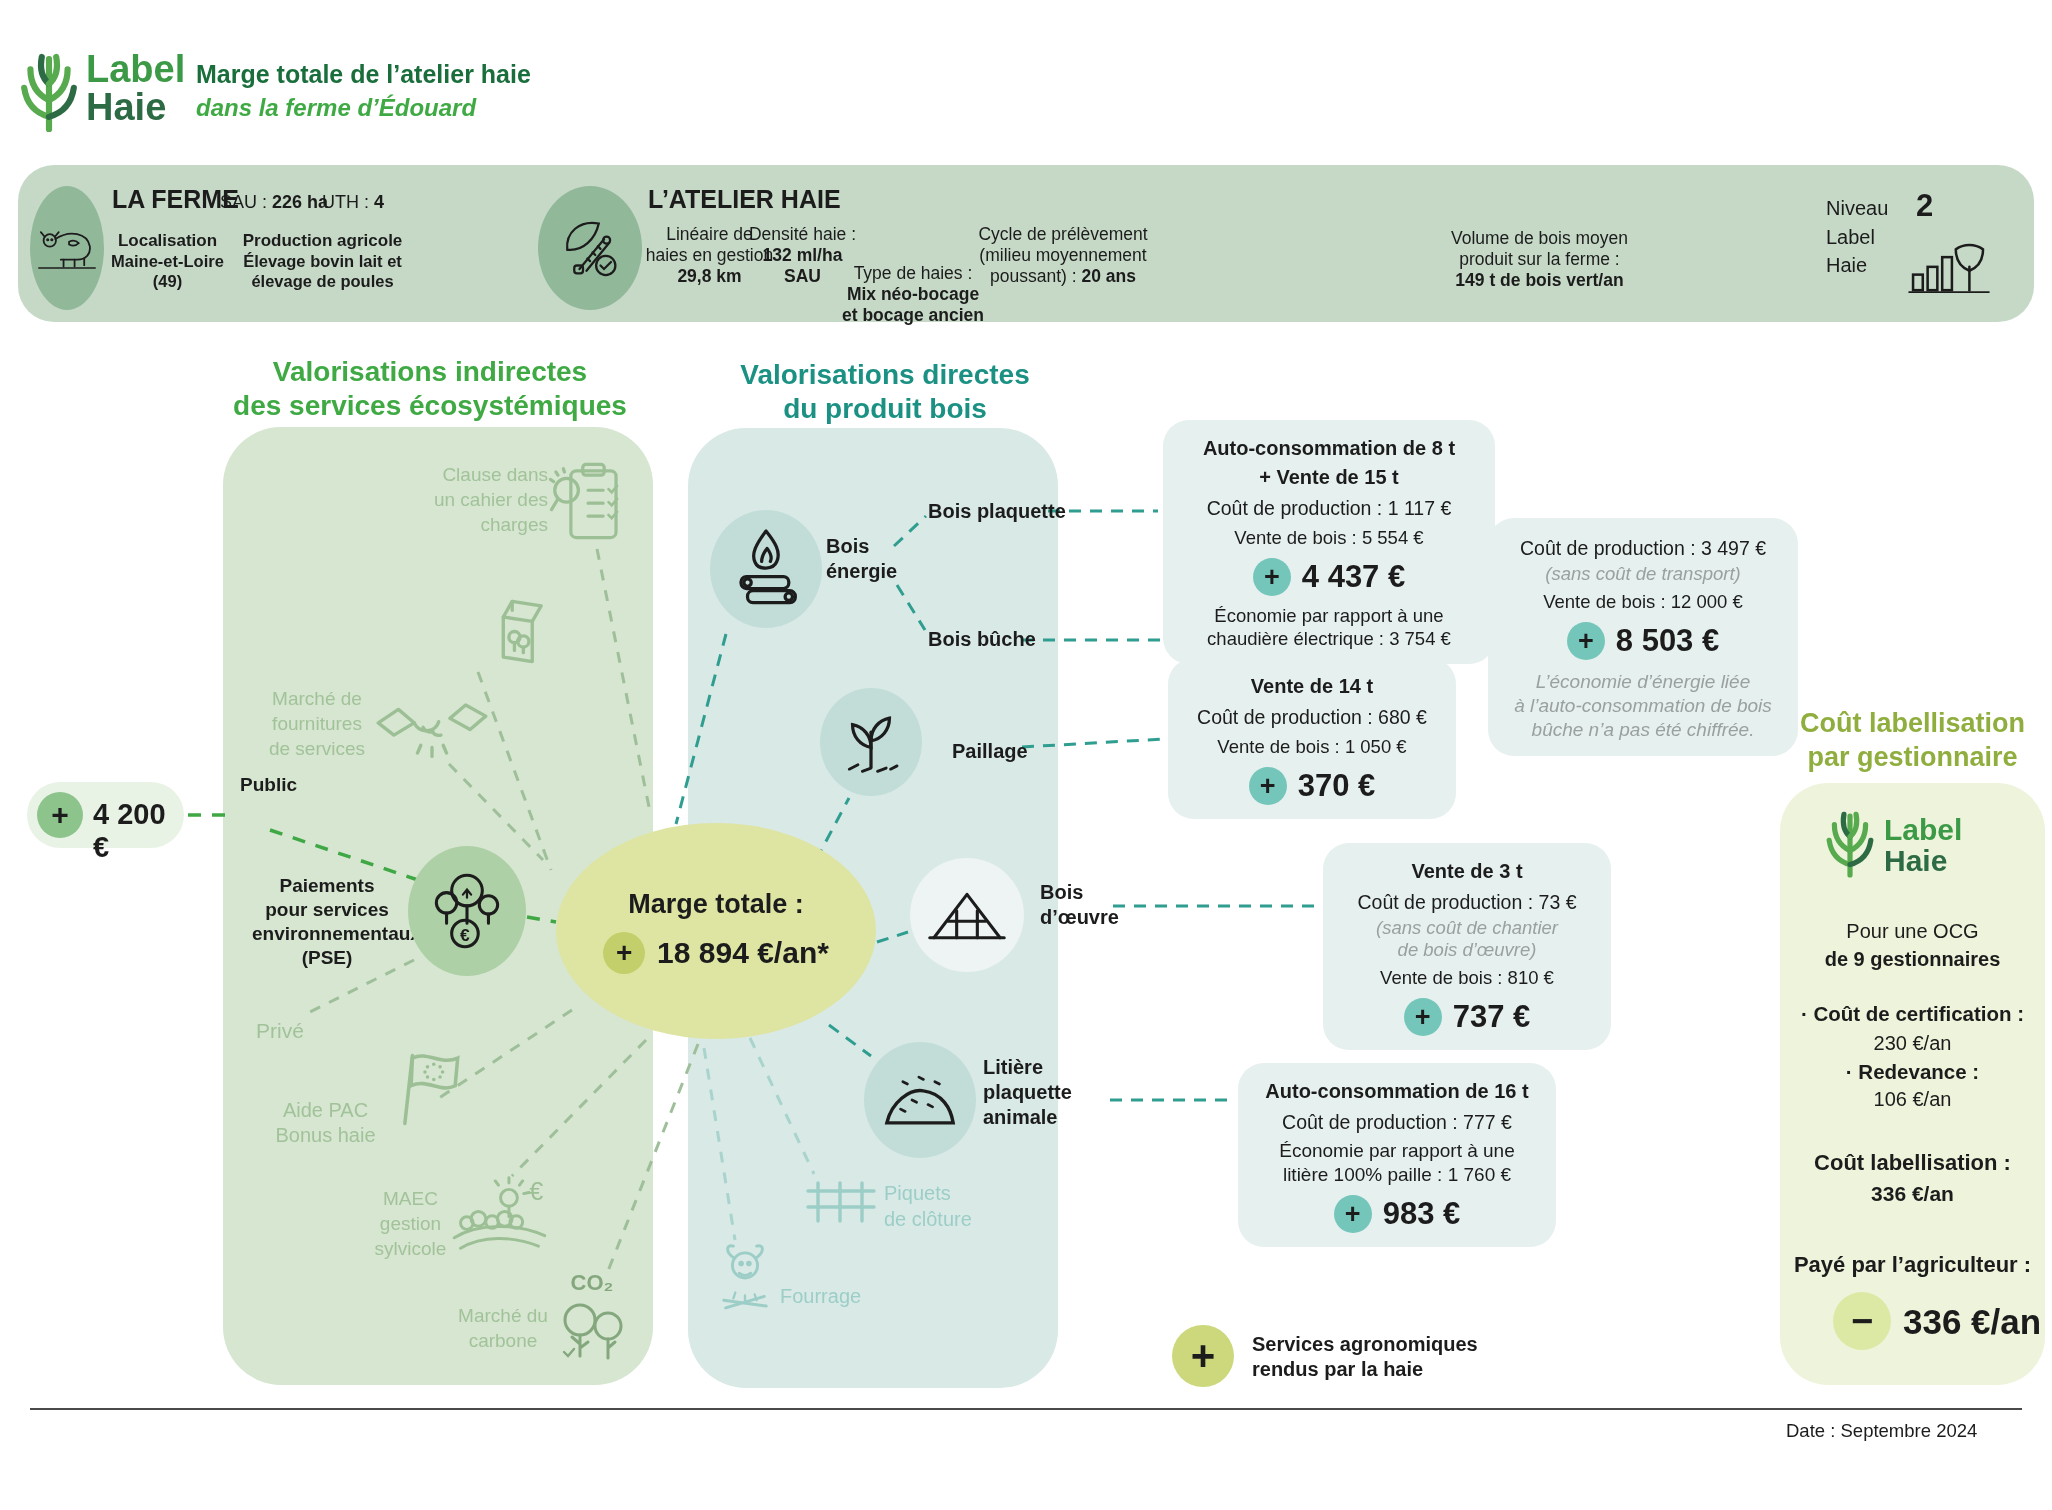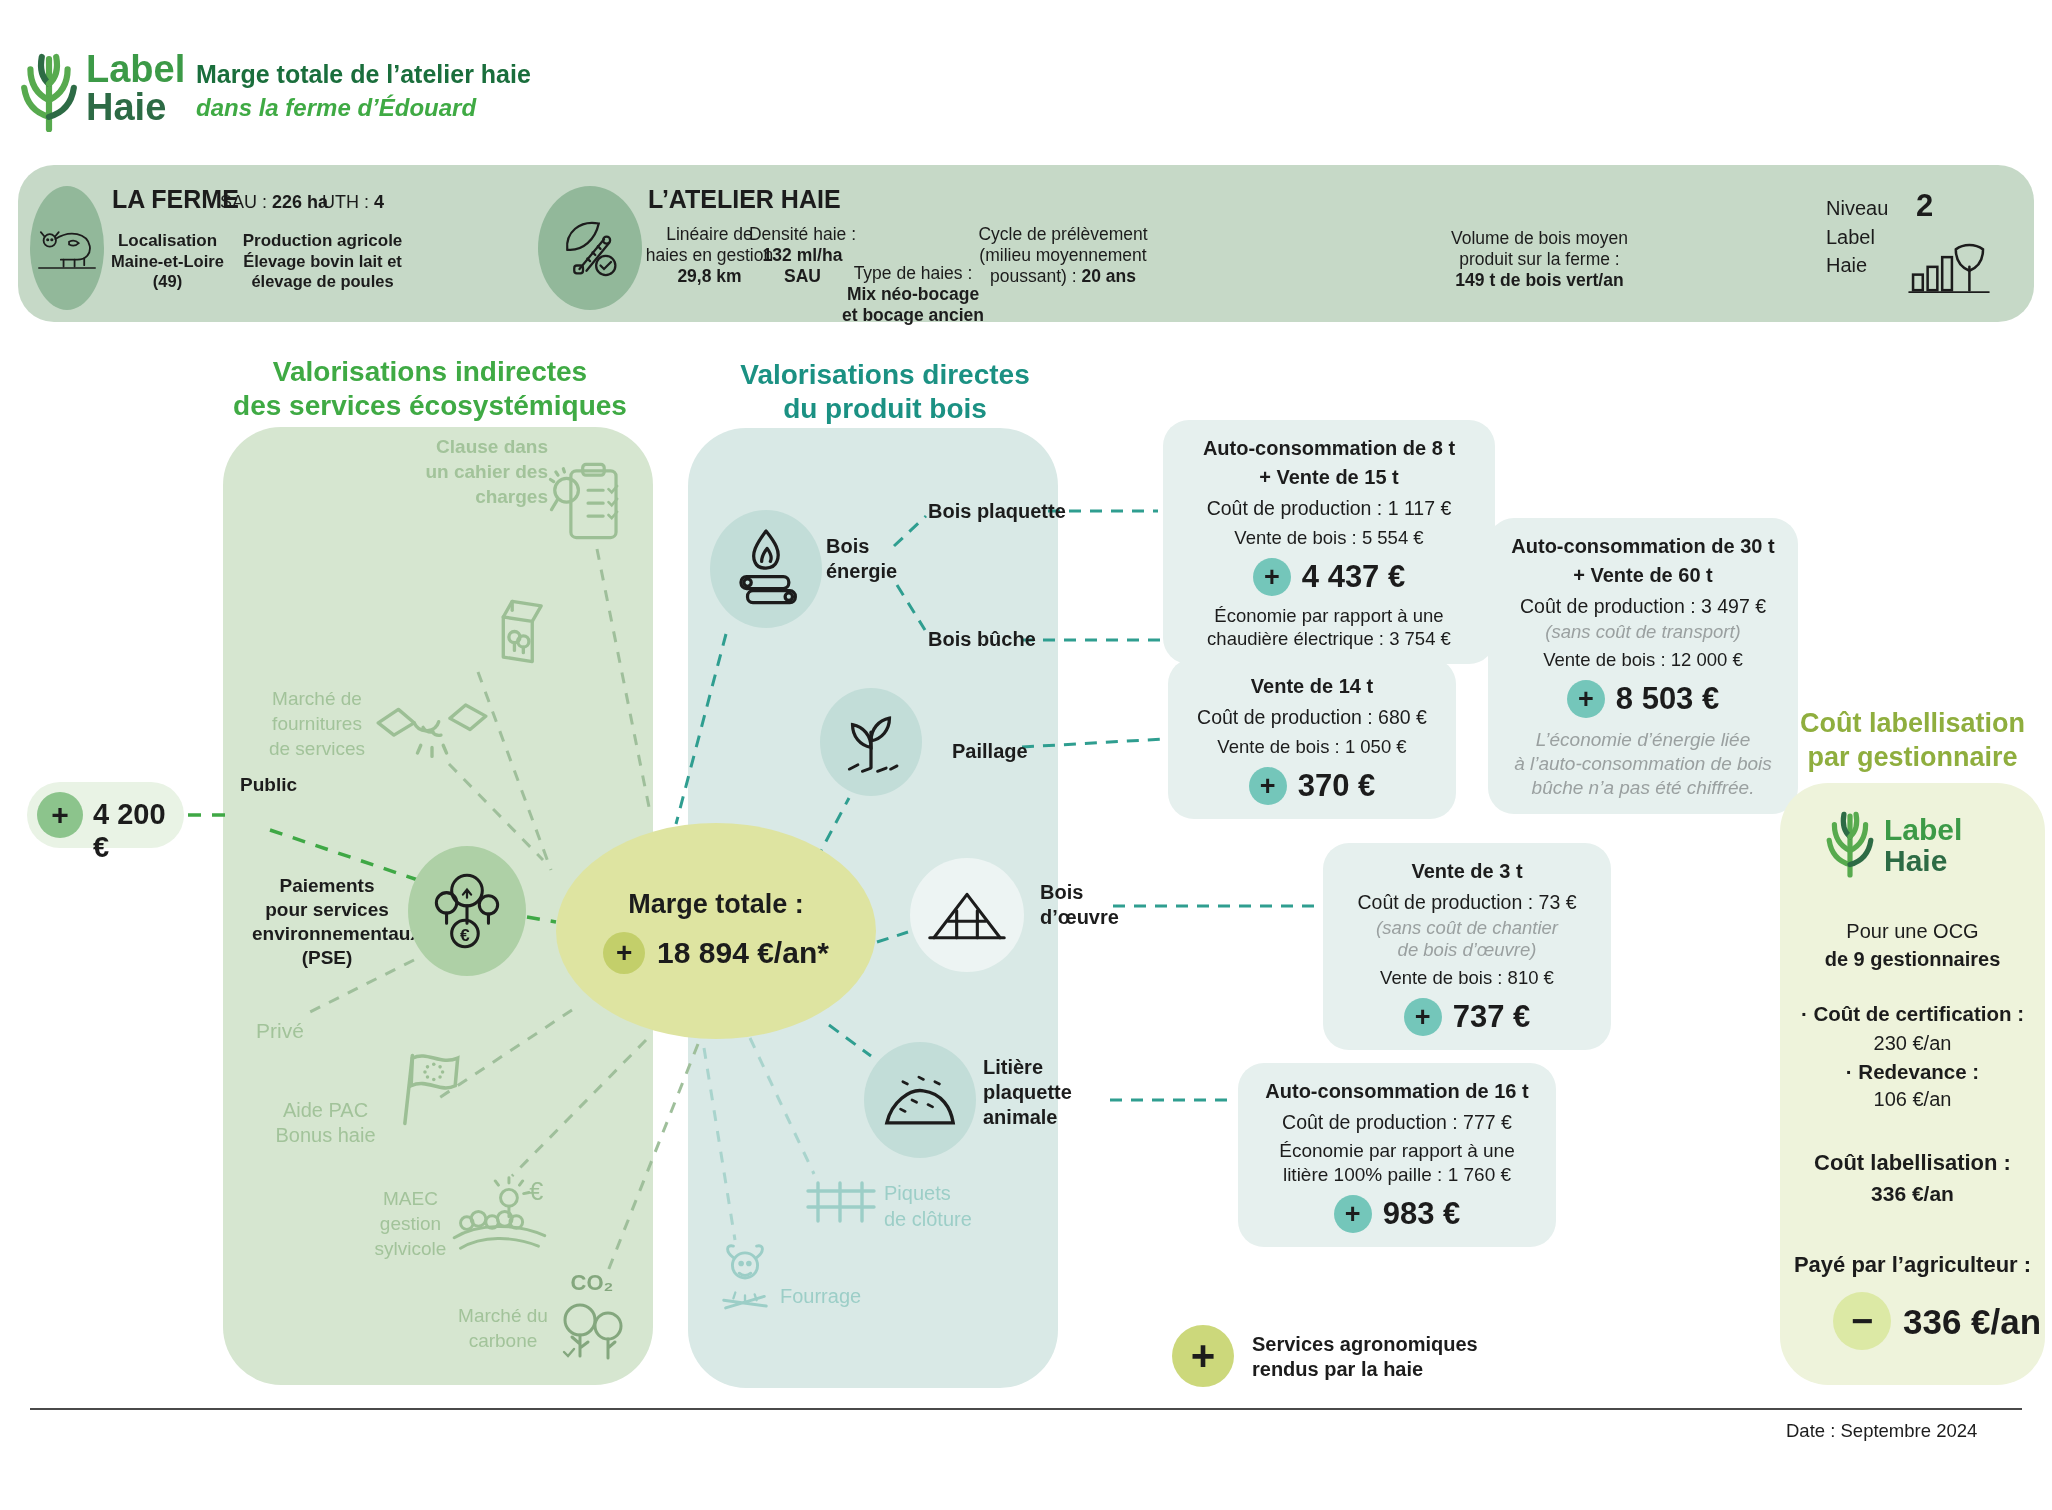--- a/index.html
+++ b/index.html
@@ -177,21 +177,21 @@
         <line x1="1022" y1="640" x2="1484" y2="640"></line>
         <line x1="816" y1="860" x2="849" y2="798"></line>
       <line x1="1022" y1="747" x2="1164" y2="739"></line>
         <line x1="877" y1="942" x2="908" y2="932"></line>
         <line x1="1113" y1="906" x2="1318" y2="906"></line>
       <line x1="829" y1="1025" x2="871" y2="1056"></line>
         <line x1="1110" y1="1100" x2="1233" y2="1100"></line>
     </g>
   </svg>
 
-  <div class="abs rt pre sagetxt" style="left:398px;top:434px;width:150px;font-weight:bold;" data-bind="indirect.clause">Clause dans
+  <div class="abs rt pre sagetxt" style="left:398px;top:462px;width:150px;" data-bind="indirect.clause">Clause dans
 un cahier des
 charges</div>
   <div class="abs" style="left:548px;top:458px;">
     <svg viewBox="0 0 70 80" width="78" height="86" stroke="#9cbf95" fill="none" stroke-width="3" stroke-linecap="round">
       <rect x="20" y="12" width="42" height="62" rx="5"></rect>
         <rect x="31" y="6" width="20" height="10" rx="3"></rect>
       <path d="M36 30 H50 M36 42 H50 M36 54 H50"></path>
         <path d="M55 29 l3 3 5-6 M55 41 l3 3 5-6 M55 53 l3 3 5-6" stroke-width="2.4"></path>
       <circle cx="16" cy="30" r="11"></circle>
         <path d="M8 38 L2 48"></path>
@@ -381,22 +381,20 @@
     <div class="r" style="font-size:18.5px;" data-bind="boxes.0.row2">Vente de bois : 5 554 €</div>
     <div class="vrow">
       <div class="plus vplus" data-bind="boxes.0.sign">+</div>
       <div class="v" data-bind="boxes.0.value">4 437 €</div>
     </div>
     <div class="f pre" data-bind="boxes.0.footer">Économie par rapport à une
 chaudière électrique : 3 754 €</div>
   </div>
 
   <div class="box" style="left:1488px;top:518px;width:290px;">
-    <div class="t pre" data-bind="boxes.1.title">Auto-consommation de 30 t
-+ Vente de 60 t</div>
     <div class="r" data-bind="boxes.1.row1">Coût de production : 3 497 €</div>
     <div class="n pre" data-bind="boxes.1.note">(sans  coût de transport)</div>
     <div class="r" style="font-size:18.5px;" data-bind="boxes.1.row2">Vente de bois : 12 000 €</div>
     <div class="vrow">
       <div class="plus vplus" data-bind="boxes.1.sign">+</div>
       <div class="v" data-bind="boxes.1.value">8 503 €</div>
     </div>
     <div class="fg pre" data-bind="boxes.1.footer_gray">L’économie d’énergie liée
 à l’auto-consommation de bois
 bûche n’a pas été chiffrée.</div>

